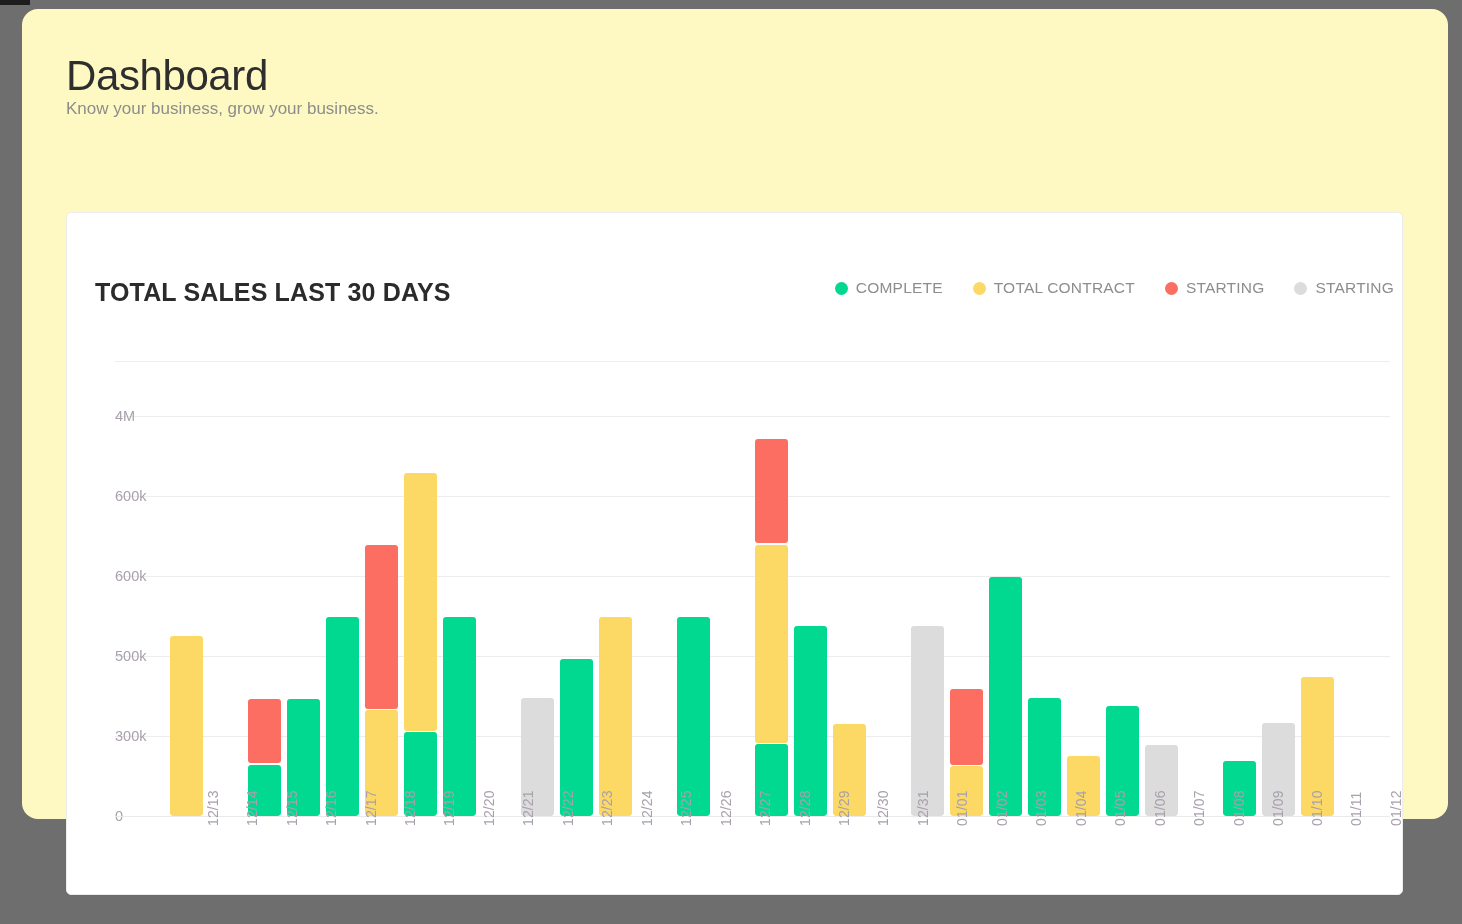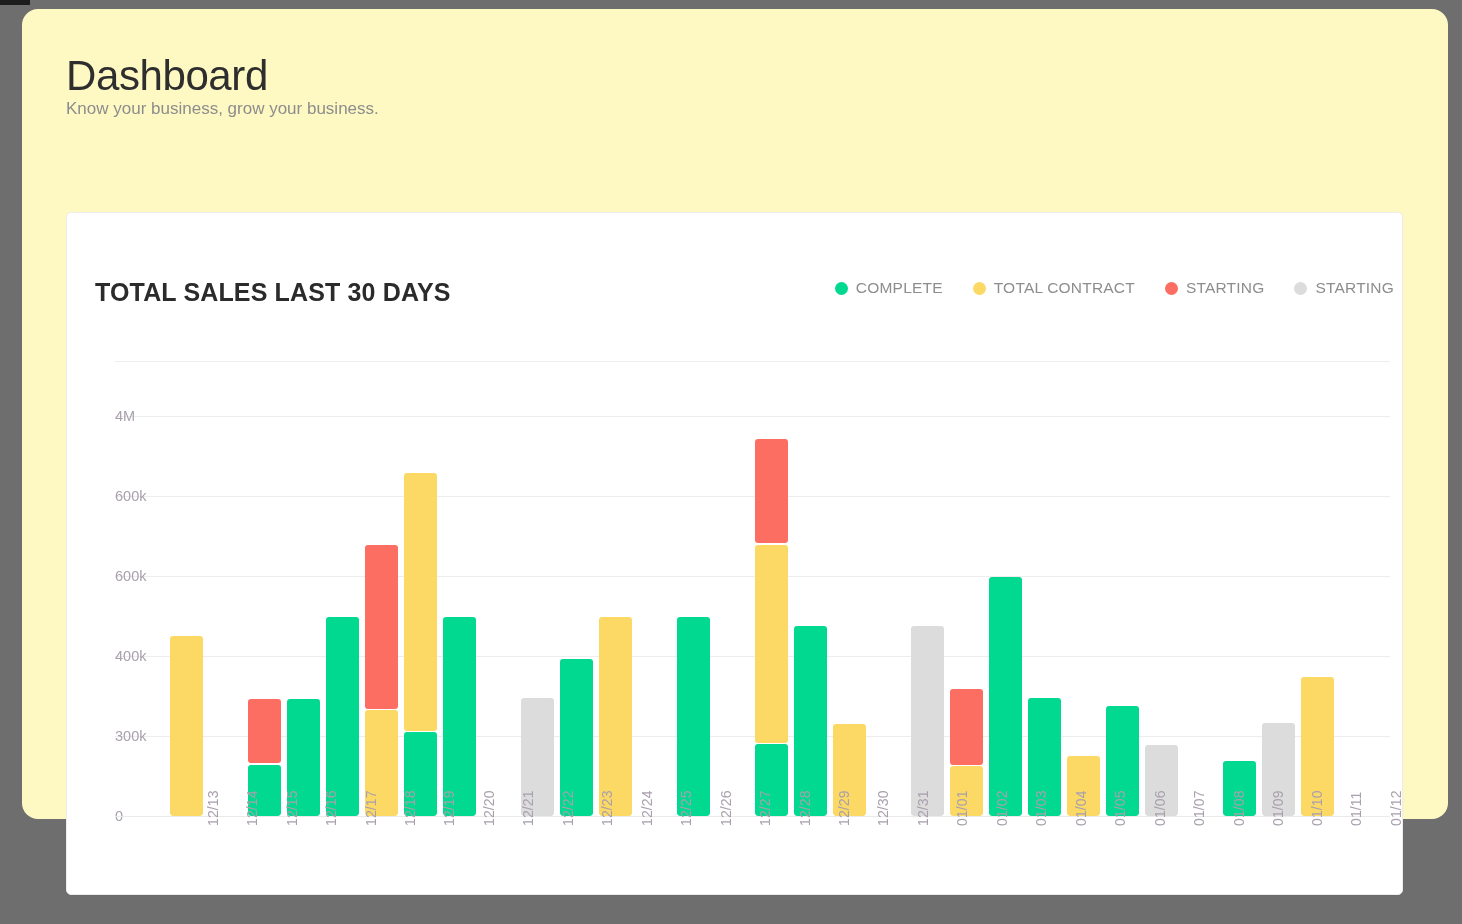--- a/index.html
+++ b/index.html
@@ -243,21 +243,21 @@
         </div>
     </div>
 
     <div class="plot-wrap">
       <div class="plot-area" id="plot-area">
           <div class="gridline" style="top: 463px;"></div>
           <div class="ytick" style="top: 463px;">0</div>
           <div class="gridline" style="top: 383px;"></div>
           <div class="ytick" style="top: 383px;">300k</div>
           <div class="gridline" style="top: 303px;"></div>
-          <div class="ytick" style="top: 303px;">400k</div>
+          <div class="ytick" style="top: 303px;">500k</div>
           <div class="gridline" style="top: 223px;"></div>
           <div class="ytick" style="top: 223px;">600k</div>
           <div class="gridline" style="top: 143px;"></div>
           <div class="ytick" style="top: 143px;">600k</div>
           <div class="gridline" style="top: 63px;"></div>
           <div class="ytick" style="top: 63px;">4M</div>
           <div class="gridline" style="top: 8px;"></div>
           <div class="bars-layer">
             <div class="bar-slot">
               <div class="bar-stack" title="12/13">

